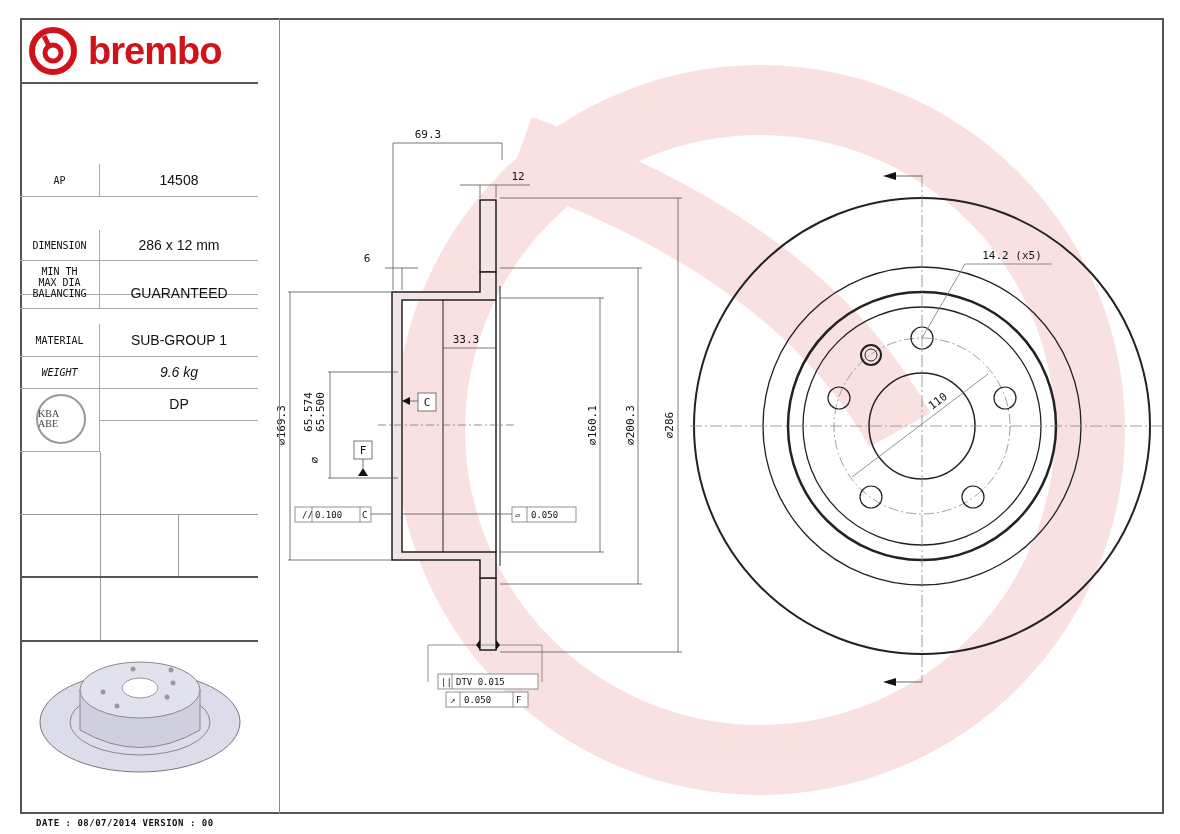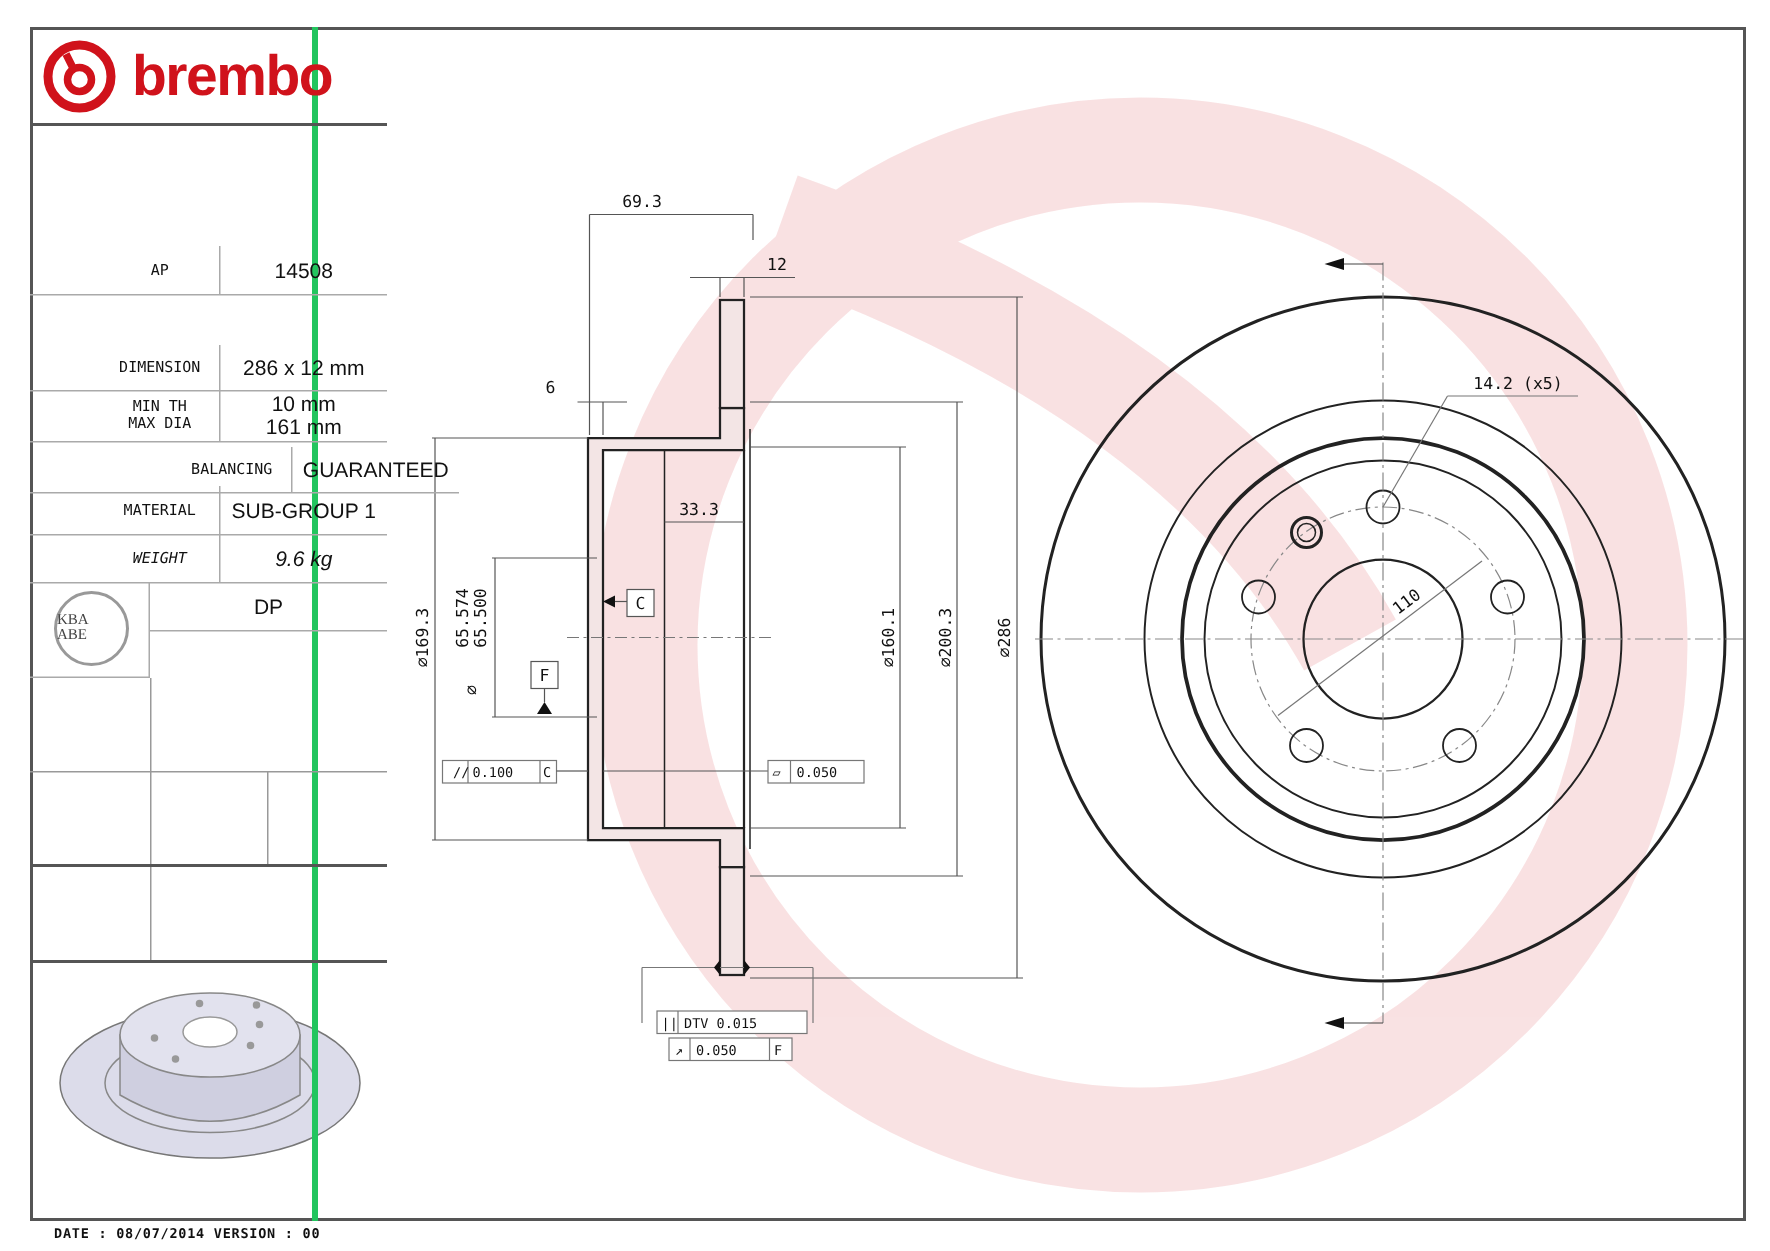--- a/index.html
+++ b/index.html
@@ -1,24 +1,24 @@
 <!DOCTYPE html>
 <html><head>
 <meta charset="utf-8">
 <style>
   html, body { margin:0; padding:0; background:#fff; }
   body { width:1180px; height:834px; position:relative; overflow:hidden; font-family:"Liberation Sans", sans-serif; color:#111; }
   .frame { position:absolute; left:20px; top:18px; width:1144px; height:796px; border:2px solid #555; box-sizing:border-box; }
-  .left-panel { position:absolute; left:20px; top:18px; width:192px; height:796px; border-right:4px solid #22c55e; box-sizing:border-box; }
+  .left-panel { position:absolute; left:20px; top:18px; width:260px; height:796px; border-right:1px solid #22c55e; box-sizing:border-box; }
   .logo-row { position:absolute; left:0; top:0; width:238px; height:64px; border-bottom:2px solid #555; }
   .partno-row { position:absolute; left:0; top:64px; width:238px; height:80px; border-bottom:2px solid #555; }
   .partno { position:absolute; left:10px; top:14px; font-size:34px; letter-spacing:2px; font-family:"Liberation Sans", sans-serif; }
   .logo-text { position:absolute; left:68px; top:12px; font-size:38px; font-weight:bold; color:#d0121b; font-family:"Liberation Sans", sans-serif; letter-spacing:-1px; }
   .spec-row { position:absolute; left:0; width:238px; border-bottom:1px solid #aaa; display:flex; align-items:center; }
-  .spec-label { width:80px; text-align:center; font-family:"DejaVu Sans Mono", monospace; font-size:10px; line-height:11px; border-right:1px solid #aaa; height:100%; display:flex; align-items:center; justify-content:center; flex-direction:column; box-sizing:border-box;margin-left:47px; }
+  .spec-label { width:80px; text-align:center; font-family:"DejaVu Sans Mono", monospace; font-size:10px; line-height:11px; border-right:1px solid #aaa; height:100%; display:flex; align-items:center; justify-content:center; flex-direction:column; box-sizing:border-box; }
   .spec-value { flex:1; text-align:center; font-size:14px; line-height:15px; font-family:"Liberation Sans", sans-serif; }
   .grid-line { position:absolute; background:#999; }
   .date-line { position:absolute; left:36px; top:818px; font-family:"DejaVu Sans Mono", monospace; font-size:9px; font-weight:bold; letter-spacing:0.5px; }
   .dim-text { font-family:"DejaVu Sans Mono", monospace; font-size:11px; fill:#111; }
   .tol-text { font-family:"DejaVu Sans Mono", monospace; font-size:9px; fill:#111; }
 </style>
 </head>
 <body>
 
 <svg style="position:absolute;left:0;top:0;" width="1180" height="834" viewBox="0 0 1180 834">
@@ -193,26 +193,22 @@
   </div>
   <div class="spec-row" style="top:212px;height:30px;">
     <div class="spec-label">DIMENSION</div>
     <div class="spec-value">286 x 12 mm</div>
   </div>
   <div class="spec-row" style="top:242px;height:34px;">
     <div class="spec-label">
       <span>MIN TH</span>
       <span>MAX DIA</span>
     </div>
-    <div class="spec-value" style="display:flex;flex-direction:column;">
-      <span>10 mm</span>
-      <span>161 mm</span>
-    </div>
-  </div>
-  <div class="spec-row" style="top:280px;height:30px;padding-left:48px;">
+  </div>
+  <div class="spec-row" style="top:260px;height:30px;">
     <div class="spec-label">BALANCING</div>
     <div class="spec-value">GUARANTEED</div>
   </div>
   <div class="spec-row" style="top:306px;height:32px;">
     <div class="spec-label">MATERIAL</div>
     <div class="spec-value">SUB-GROUP 1</div>
   </div>
   <div class="spec-row" style="top:338px;height:32px;font-style:italic;">
     <div class="spec-label">WEIGHT</div>
     <div class="spec-value">9.6 kg</div>

